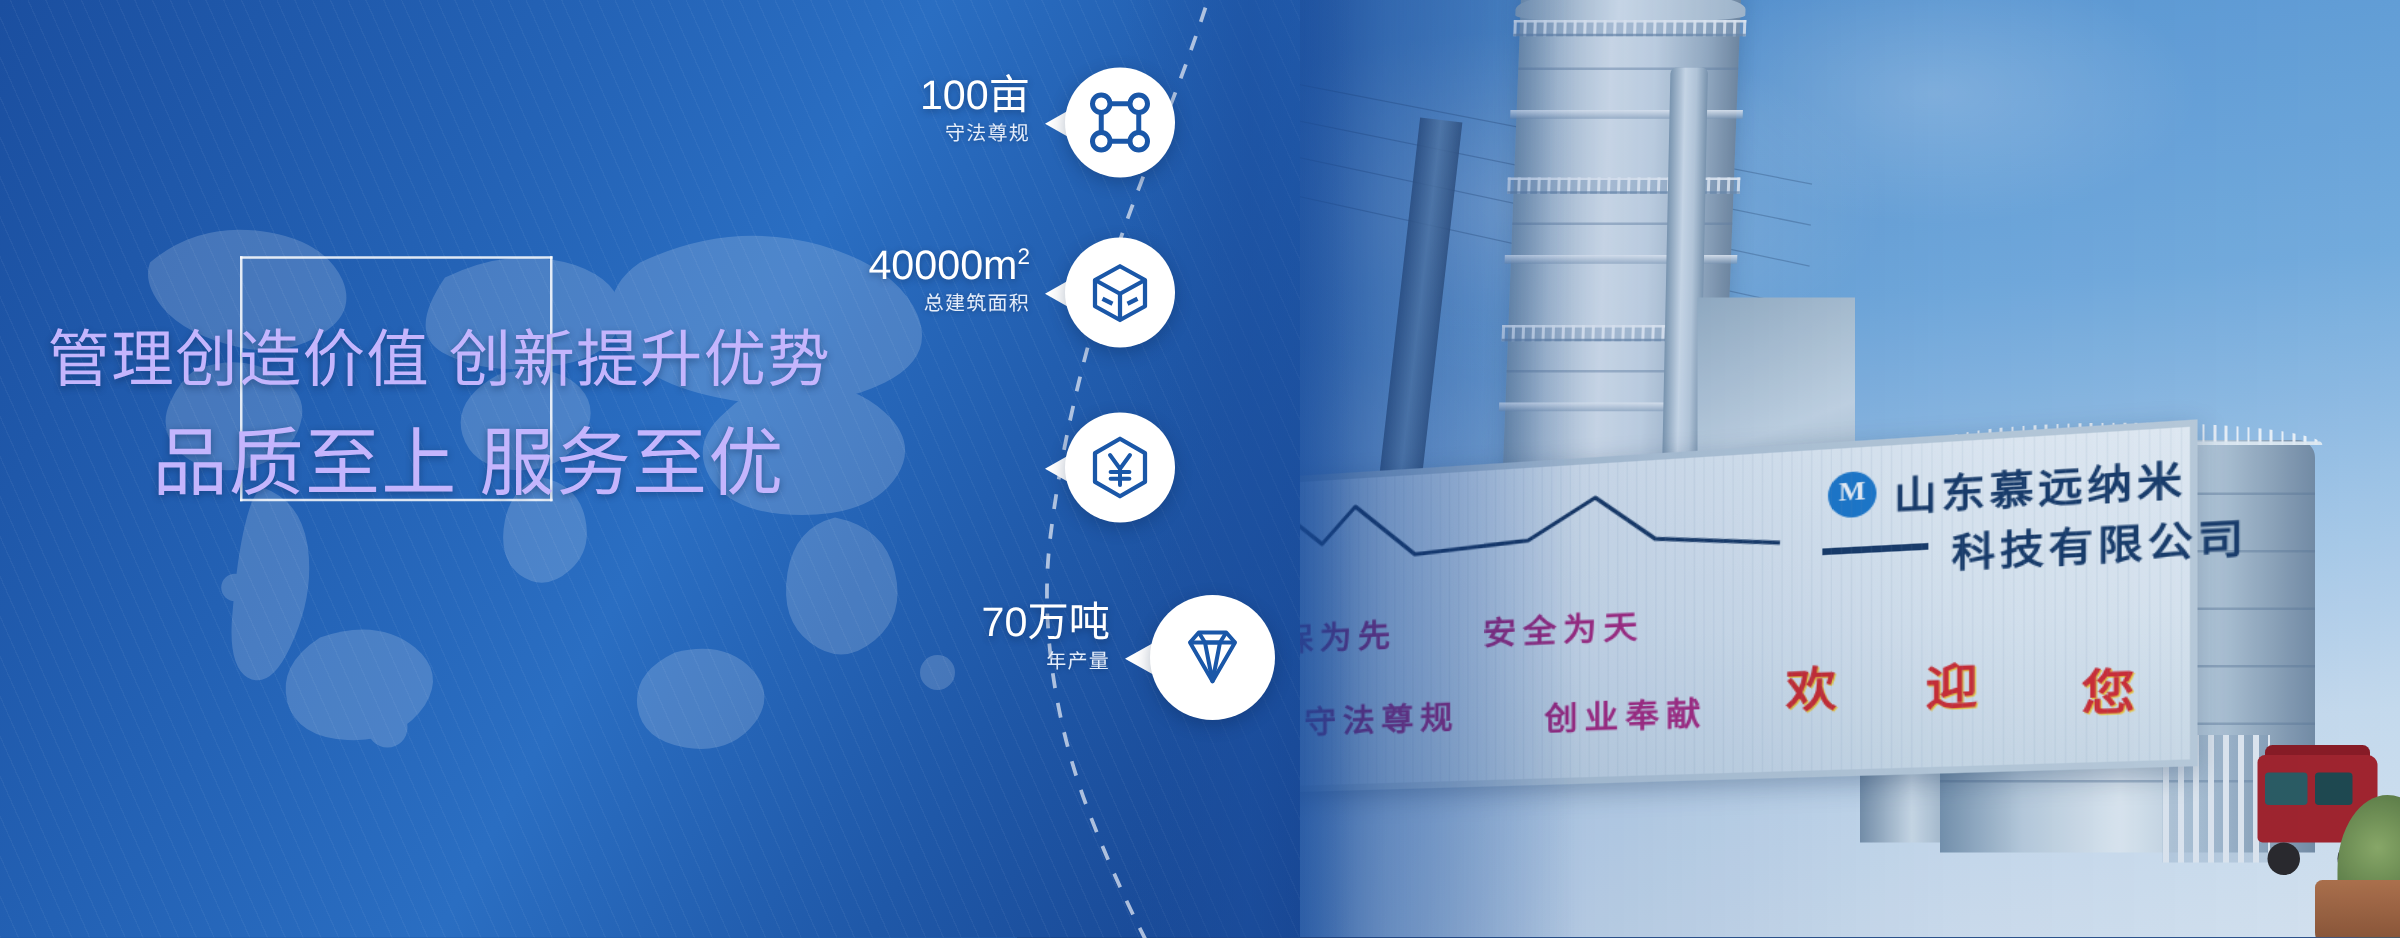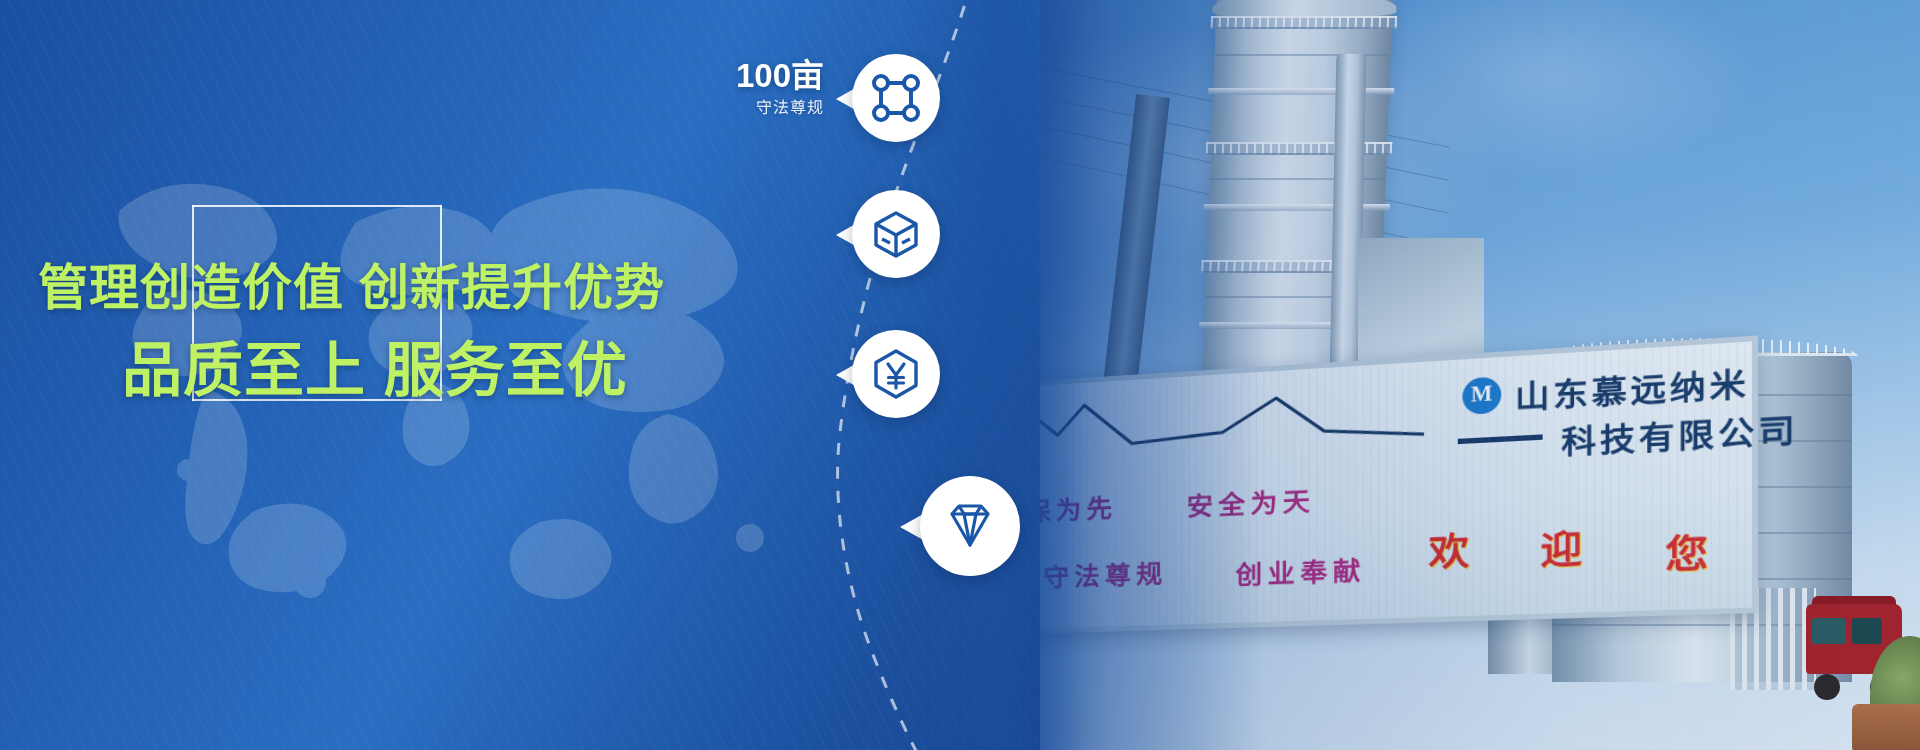--- a/index.html
+++ b/index.html
@@ -167,36 +167,36 @@
     pointer-events:none;
   }
 
   
   .slogan-wrap{position:absolute;left:30px;top:195px;width:560px;height:220px;}
   .frame-top{position:absolute;left:162px;top:10px;width:250px;height:2px;background:rgba(255,255,255,.85);}
   .frame-l{position:absolute;left:162px;top:10px;width:2px;height:196px;background:rgba(255,255,255,.85);}
   .frame-r{position:absolute;left:410px;top:10px;width:2px;height:196px;background:rgba(255,255,255,.85);}
   .frame-bot{position:absolute;left:162px;top:204px;width:250px;height:2px;background:rgba(255,255,255,.85);}
   .slogan1,.slogan2{
-    position:absolute;color:#bef264;font-weight:bold;white-space:nowrap;
+    position:absolute;color:#c4b5fd;font-weight:normal;white-space:nowrap;
     text-shadow:0 2px 6px rgba(8,35,78,.45);
   }
   .slogan1{left:8px;top:52px;font-size:50px;letter-spacing:1px;}
   .slogan2{left:92px;top:126px;font-size:60px;letter-spacing:1px;}
 
   
   .path{position:absolute;left:740px;top:-20px;width:320px;height:790px;pointer-events:none;}
 
   
   .stat{position:absolute;height:96px;}
   .stat .txt{
     position:absolute;right:116px;top:0;text-align:right;white-space:nowrap;
   }
   .stat .val{
-    color:#ffffff;font-size:33px;font-weight:bold;line-height:40px;
+    color:#ffffff;font-size:33px;font-weight:normal;line-height:40px;
     text-shadow:0 2px 6px rgba(8,35,78,.45);
   }
   .stat .val sup{font-size:18px;vertical-align:super;line-height:0;}
   .stat .lbl{
     color:#e6eefb;font-size:16px;line-height:24px;letter-spacing:1px;
     text-shadow:0 1px 4px rgba(8,35,78,.4);
   }
   .pin{
     position:absolute;right:0;top:-2px;width:104px;height:98px;
   }
@@ -351,20 +351,24 @@
         <line x1="41" y1="11" x2="41" y2="41" stroke="#1a57a8" stroke-width="4"></line>
         <circle cx="11" cy="11" r="7" fill="#ffffff" stroke="#1a57a8" stroke-width="4"></circle>
         <circle cx="41" cy="11" r="7" fill="#ffffff" stroke="#1a57a8" stroke-width="4"></circle>
         <circle cx="11" cy="41" r="7" fill="#ffffff" stroke="#1a57a8" stroke-width="4"></circle>
         <circle cx="41" cy="41" r="7" fill="#ffffff" stroke="#1a57a8" stroke-width="4"></circle>
       </svg>
     </div>
   </div>
 
   <div class="stat stat2">
+    <div class="txt">
+      <div class="val"><span>40000</span><span>m</span><sup>2</sup></div>
+      <div class="lbl">总建筑面积</div>
+    </div>
     <div class="pin">
       <div class="tail"></div>
       <div class="bubble"></div>
       <svg width="52" height="52" viewBox="0 0 52 52">
         <g fill="none" stroke="#1a57a8" stroke-width="3.4" stroke-linejoin="round">
           <path d="M26 5 L46 16 L46 37 L26 48 L6 37 L6 16 Z"></path>
           <path d="M6 16 L26 27 L46 16"></path>
           <path d="M26 27 L26 48"></path>
           <path d="M12 31 L20 35"></path>
           <path d="M32 35 L40 31"></path>
@@ -383,20 +387,24 @@
           <path d="M18 16 L26 27 L34 16"></path>
           <path d="M26 27 L26 40"></path>
           <path d="M18.5 29.5 L33.5 29.5"></path>
           <path d="M18.5 35 L33.5 35"></path>
         </g>
       </svg>
     </div>
   </div>
 
   <div class="stat stat4">
+    <div class="txt">
+      <div class="val">70万吨</div>
+      <div class="lbl">年产量</div>
+    </div>
     <div class="pin">
       <div class="tail"></div>
       <div class="bubble"></div>
       <svg width="56" height="56" viewBox="0 0 56 56">
         <g fill="none" stroke="#1a57a8" stroke-width="3.2" stroke-linejoin="round">
           <path d="M10 14 L46 14 L28 45 Z"></path>
           <path d="M10 14 L17 6 L39 6 L46 14"></path>
           <path d="M17 6 L22 14 L28 45 L34 14 L39 6"></path>
           <path d="M22 14 L34 14"></path>
         </g>

